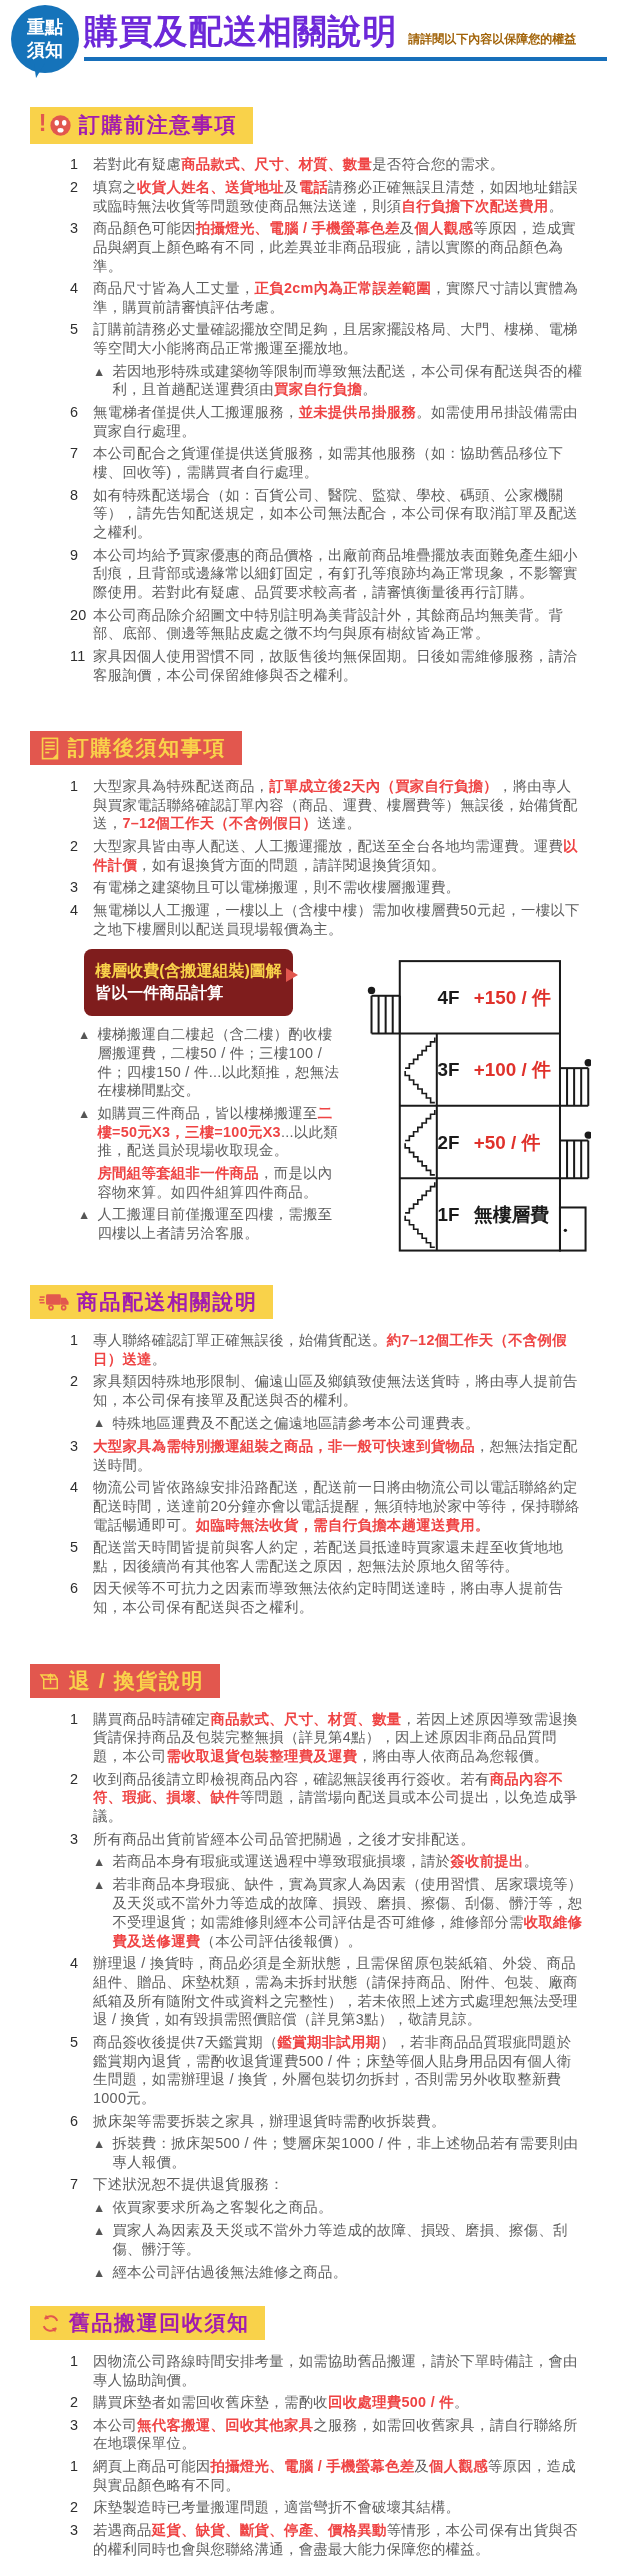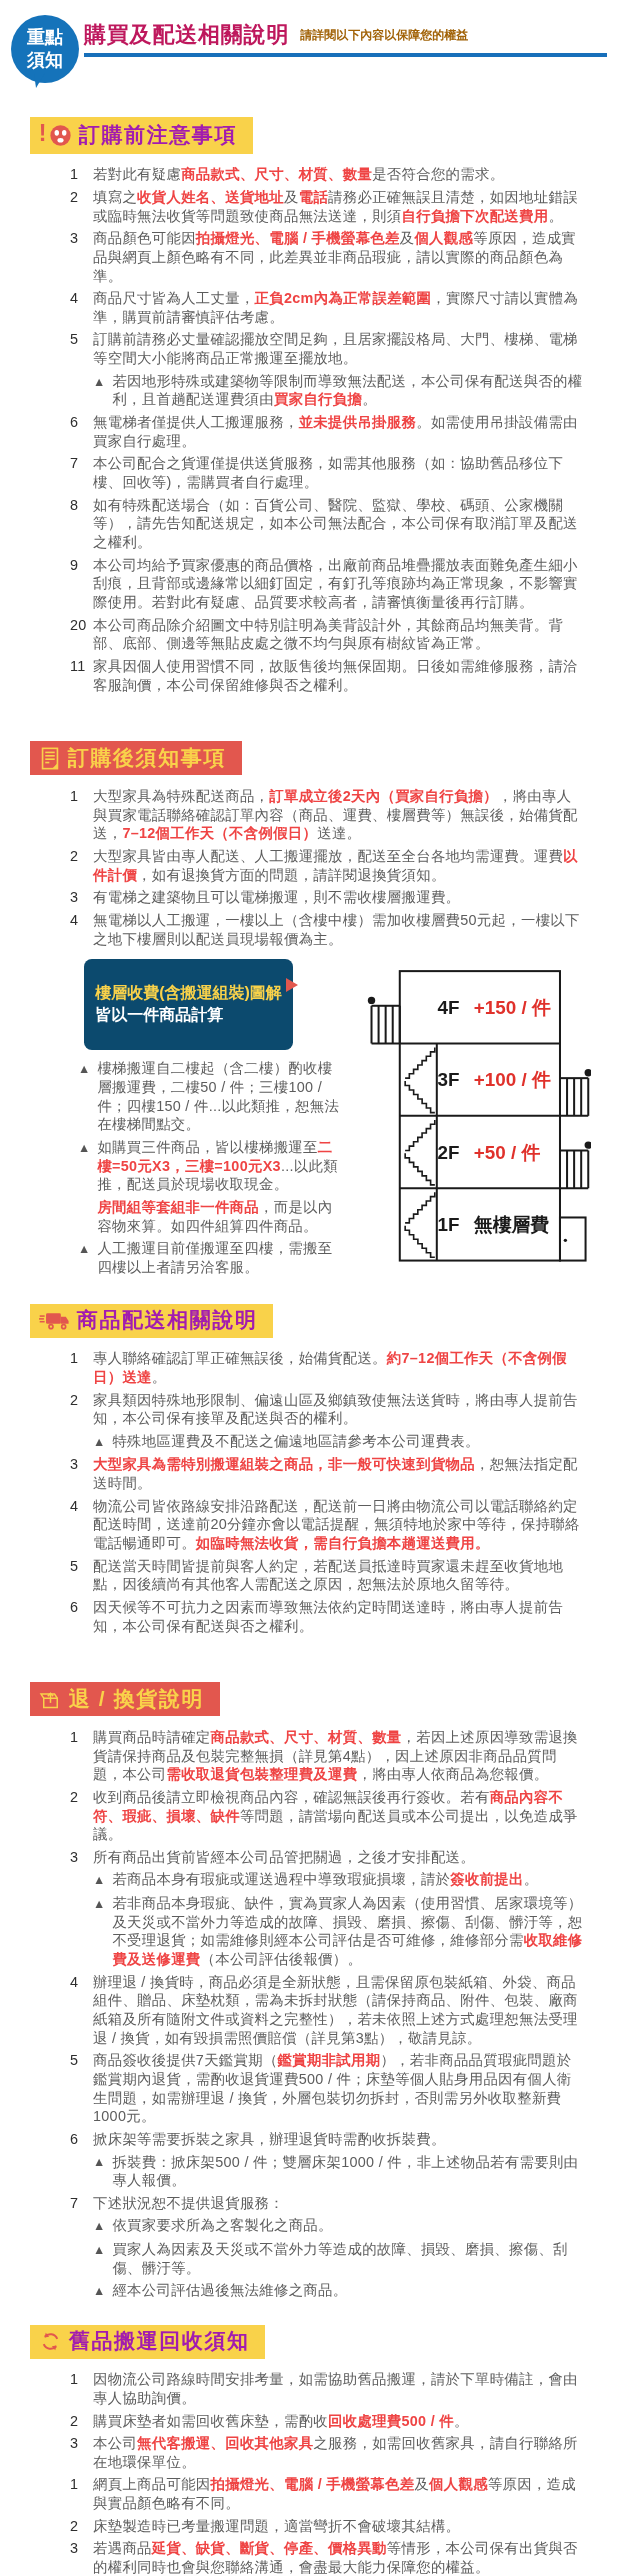--- a/index.html
+++ b/index.html
@@ -1,26 +1,26 @@
 <!DOCTYPE html>
 <html style="font-size:12.4px"><head>
 <meta charset="utf-8">
 <style>
   html,body{margin:0;padding:0;background:#fff;}
   .page{width:622px;margin:0 auto;background:#fff;font-family:"Liberation Sans",sans-serif;
         padding-bottom:20px;overflow:hidden;}
   
-  .hdr{position:relative;padding:12.4px 15.5px 0 84px;min-height:87px;box-sizing:border-box;margin-top:10px;}
+  .hdr{position:relative;padding:12.4px 15.5px 0 84px;min-height:87px;box-sizing:border-box;}
   .balloon{position:absolute;left:11px;top:4.7px;width:68px;height:68px;border-radius:50%;
            background:#1573ba;color:#fff;display:flex;flex-direction:column;align-items:center;
            justify-content:center;font-size:18px;font-weight:bold;line-height:1.25;z-index:2;}
   .balloon::after{content:'';position:absolute;left:23px;bottom:-13.2px;width:0;height:0;
            border:8.6px solid transparent;border-top:15.5px solid #1573ba;border-left-width:2.3px;border-right-width:9.3px;}
   .hdr-titles{display:flex;align-items:flex-end;gap:11px;}
-  .title{margin:0;font-size:22px;font-weight:bold;color:#be185d;letter-spacing:0.8px;line-height:1.15;white-space:nowrap;}
+  .title{margin:0;font-size:34px;font-weight:bold;color:#6d28d9;letter-spacing:0.8px;line-height:1.15;white-space:nowrap;}
   .subtitle{font-size:12px;color:#a16207;font-weight:bold;padding-bottom:3.9px;white-space:nowrap;}
   .hdr-rule{height:3.9px;background:#176fba;margin-top:5.4px;}
   
   .sec{margin-top:0;}
   .chip{display:inline-flex;align-items:center;gap:7px;margin:20px 0 7.8px 29.5px;
         padding:3.9px 15.5px 3.9px 9.3px;font-size:21px;font-weight:bold;letter-spacing:1.6px;line-height:1.25;}
   .chip.yellow{background:#f9d24a;}
   .chip.yellow .chip-title{color:#a21caf;font-family:Liberation Serif, serif;}
   .chip.red{background:#e2574e;margin-top:43px;}
   .chip.red .chip-title{color:#f9d24a;}
@@ -31,21 +31,21 @@
   .row{display:flex;align-items:flex-start;margin:3.9px 0;font-size:14.4px;line-height:18.7px;letter-spacing:0.3px;}
   .row .marker{flex:none;width:23px;color:#2e2e2e;}
   .row.tri{margin-left:23px;}
   .row.tri .marker{width:19.4px;color:#555;font-size:12.4px;padding-top:0.8px;}
   .row.plain{margin-left:43px;}
   .txt{flex:1;color:#5d5d5d;}
   .hl{color:#ef4444;font-weight:bold;}
   
   .ff{display:flex;gap:15.5px;margin:9.3px 39px 3.1px 78px;}
   .ff-left{width:264px;flex:none;}
-  .bubble{position:relative;background:#0c4a6e;border-radius:7.8px;padding:23px 11px;margin:1.6px 0 9.3px 6.2px;
+  .bubble{position:relative;background:#7f1d1d;border-radius:7.8px;padding:11px 11px;margin:1.6px 0 9.3px 6.2px;
           font-size:16px;font-weight:bold;line-height:1.4;width:max-content;max-width:241px;}
   .bubble-l1{display:block;color:#f9d24a;}
   .bubble-l2{display:block;color:#ffffff;}
   .bubble-tip{position:absolute;right:-11.7px;top:18.7px;width:0;height:0;
           border:7.8px solid transparent;border-left:12.4px solid #e2574e;}
   .ff-notes .row{margin-left:0;font-size:14.4px;}
   .ff-notes .row.plain{margin-left:19.4px;}
   .ff-right{flex:1;display:flex;justify-content:flex-end;align-items:flex-start;padding-top:1.6px;}
   .ff-right svg{display:block;}
   .bsvg-label{font:bold 28px "Liberation Sans",sans-serif;fill:#1a1a1a;}

